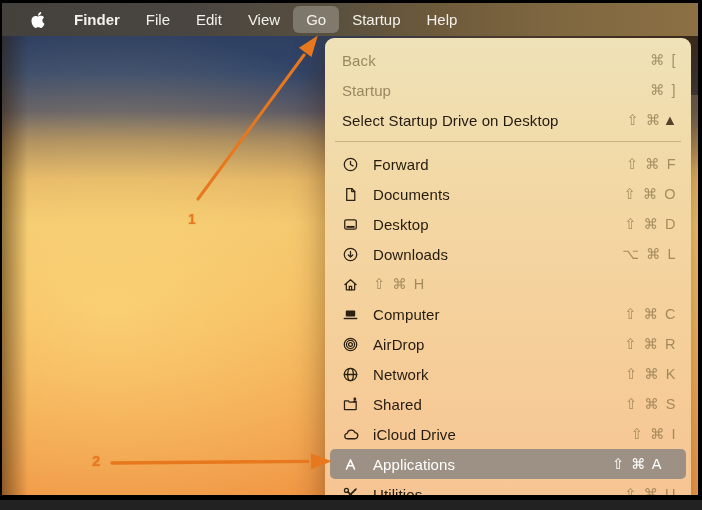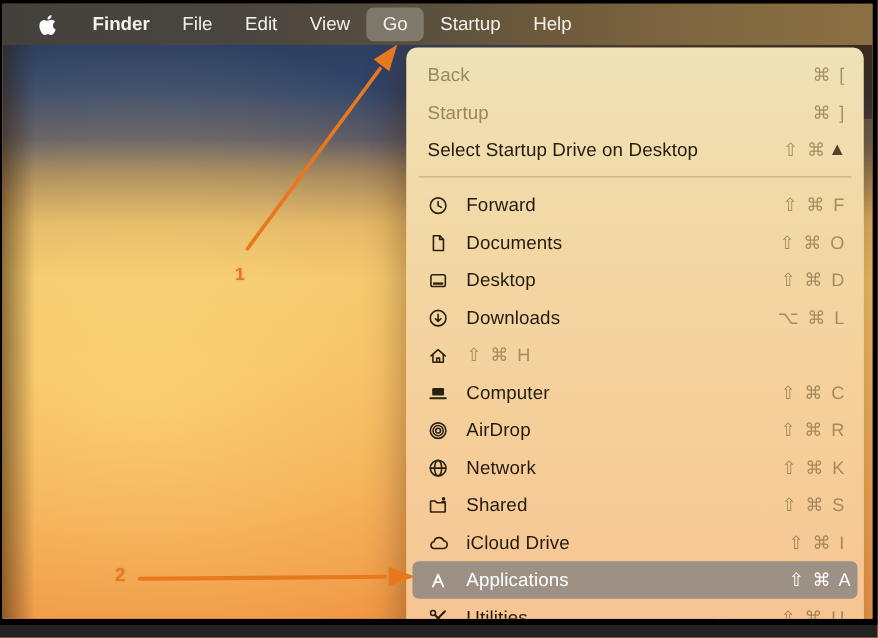--- a/index.html
+++ b/index.html
@@ -39,21 +39,21 @@
     background:linear-gradient(180deg,#efe2b8 0%,#f2d9a6 22%,#f5d09b 46%,#f6c795 68%,#f7ba8c 100%);
     box-shadow:-2px 10px 30px rgba(50,20,0,.38);}
   .mi{height:30px;display:flex;align-items:center;padding:0 14px 0 17px;
       font-size:15px;color:#241b0e;letter-spacing:.1px;}
   .mi .mi-icon{flex:0 0 31px;display:flex;align-items:center;color:#2a2112;}
   .mi .mi-label{flex:1;white-space:nowrap;}
   .mi .mi-sc{font-size:14.5px;color:rgba(99,80,39,.55);letter-spacing:1.5px;white-space:nowrap;}
   .mi .mi-sc.dark{color:#55422a;margin-left:1px;letter-spacing:0;}
   .mi.disabled .mi-label{color:rgba(99,82,44,.62);}
   .mi.highlighted{background:var(--hl,#9c9184);border-radius:5px;margin:0 5px;
-                  padding:0 4px 0 12px;color:#fff;}
+                  padding:0 23px 0 12px;color:#fff;}
   .mi.highlighted .mi-label{color:#fff;}
   .mi.highlighted .mi-sc{color:#fff;}
   .mi.highlighted .mi-icon{color:#fff;}
   .sep{height:1px;background:rgba(104,82,40,.3);margin:6px 10px 7px;}
 
   
   .arrows{position:absolute;left:0;top:0;z-index:40;pointer-events:none;}
   .arrow-line{stroke:var(--arrow,#e8781d);stroke-linecap:round;fill:none;}
   .arrow-head{fill:var(--arrow,#e8781d);stroke:none;}
   .ann{position:absolute;z-index:41;font-weight:700;color:var(--arrow,#e8781d);

